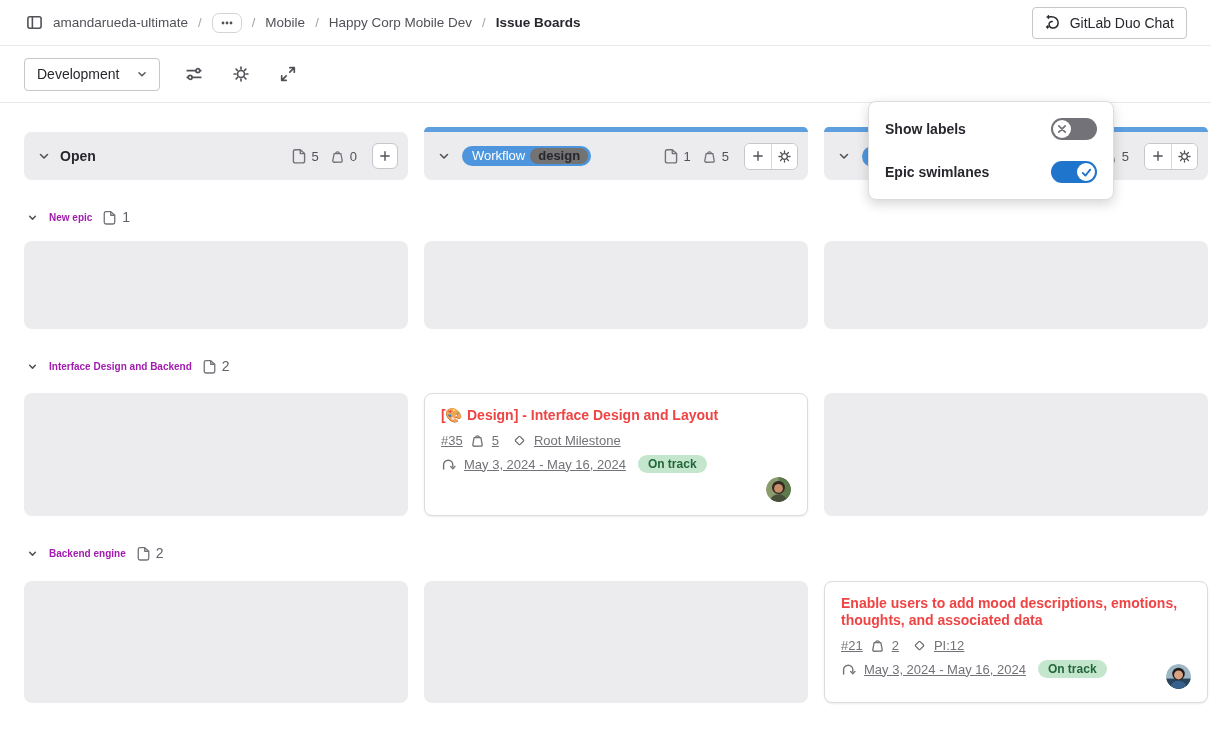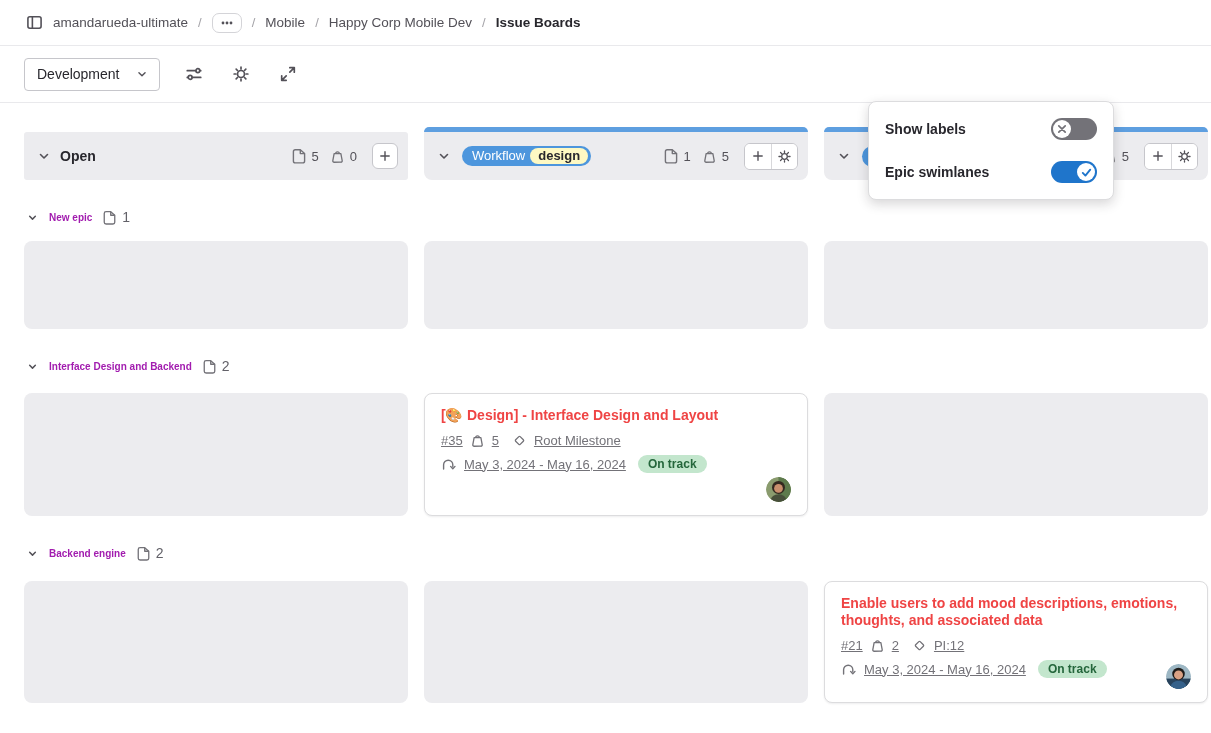--- a/index.html
+++ b/index.html
@@ -52,38 +52,38 @@
   .search-btn { width:33px; border:none; border-left:1px solid #d8d8db; background:#fff; display:flex; align-items:center; justify-content:center; cursor:pointer; color:#535158; }
   .bar-icons { display:flex; align-items:center; gap:25px; margin-left:23px; }
 
   
   .board { padding:24px 0 0 24px; }
   .grid3 { display:grid; grid-template-columns:384px 384px 384px; gap:16px; }
   .col-head { height:53px; display:flex; flex-direction:column; }
   .accent { height:5px; border-radius:8px 8px 0 0; background:var(--accent-blue); flex:none; }
   .accent.none { background:transparent; }
   .head-row { flex:1; background:#ececef; display:flex; align-items:center; padding:0 10px; gap:4px; }
-  .head-row.all-round { border-radius:3px; }
+  .head-row.all-round { border-radius:8px; }
   .head-row.bottom-round { border-radius:0 0 8px 8px; }
   .col-title { font-weight:700; font-size:14px; color:#28272d; margin-left:2px; }
   .head-counts { margin-left:auto; display:flex; align-items:center; gap:5px; color:#535158; font-size:13px; }
   .count-num { margin-right:6px; }
   .sq-btn {
     width:26px; height:26px; background:#fff; border:1px solid #c6c6cb; border-radius:6px;
     display:flex; align-items:center; justify-content:center; color:#535158; cursor:pointer; margin-left:4px;
   }
   .btn-group { display:flex; border:1px solid #c6c6cb; border-radius:6px; background:#fff; overflow:hidden; margin-left:4px; }
   .btn-group .seg { width:26px; height:25px; display:flex; align-items:center; justify-content:center; color:#535158; cursor:pointer; background:#fff; border:none; }
   .btn-group .seg + .seg { border-left:1px solid #d8d8db; }
 
   .scoped-label {
     display:inline-flex; align-items:center; background:var(--label-blue); color:#fff;
     border-radius:12px; padding:2px 3px 2px 10px; font-size:13px; line-height:16px; margin-left:4px;
   }
-  .scoped-label .val { background:#fef9c3; color:#28272d; font-weight:700; border-radius:10px; padding:0 8px; margin-left:5px; }
+  .scoped-label .val { background:#737373; color:#28272d; font-weight:700; border-radius:10px; padding:0 8px; margin-left:5px; }
   .label-stub { display:inline-block; width:96px; height:21px; border-radius:12px; background:var(--label-blue); margin-left:4px; }
 
   
   .lane-head { display:flex; align-items:center; gap:8px; margin-top:26px; height:22px; }
   .lane-title { font-weight:700; font-size:10px; color:#a21caf; }
   .lane-count { display:flex; align-items:center; gap:5px; color:#626168; font-size:14px; margin-left:2px; }
   .lane-row { margin-top:13px; }
   .lane-row.r2 { margin-top:16px; }
   .lane-row.r3 { margin-top:17px; }
   .h1 > * { height:88px; }
@@ -147,20 +147,30 @@
         </svg>
       </span>
     </button>
     <span class="crumb-sep">/</span>
     <a href="#" class="crumb">Mobile</a>
     <span class="crumb-sep">/</span>
     <a href="#" class="crumb">Happy Corp Mobile Dev</a>
     <span class="crumb-sep">/</span>
     <span class="crumb-current">Issue Boards</span>
   </nav>
+  <button class="duo-btn">
+    <span>
+      <svg width="17" height="17" viewBox="0 0 16 16" fill="none" stroke="currentColor" stroke-width="1.4" stroke-linecap="round" stroke-linejoin="round">
+        <path d="M5 2.6 C9.6 2.2 12.6 5 12.4 8.6 C12.2 11.6 9.8 13.4 7.2 13.2 C5 13 3.6 11.2 3.8 9.4 C4 7.8 5.4 6.9 6.8 7.1"></path>
+        <path d="M3.2 1.6 V4 M2 2.8 H4.4"></path>
+        <path d="M2.4 11.4 V13.2 M1.5 12.3 H3.3"></path>
+      </svg>
+    </span>
+    <span>GitLab Duo Chat</span>
+  </button>
 </header>
 
 <div class="filterbar">
   <button class="board-select">
     <span>Development</span>
     <span>
       <svg width="14" height="14" viewBox="0 0 16 16" fill="none" stroke="#535158" stroke-width="1.6" stroke-linecap="round" stroke-linejoin="round">
           <path d="M4.5 6.5 L8 10 L11.5 6.5"></path>
         </svg>
     </span>

